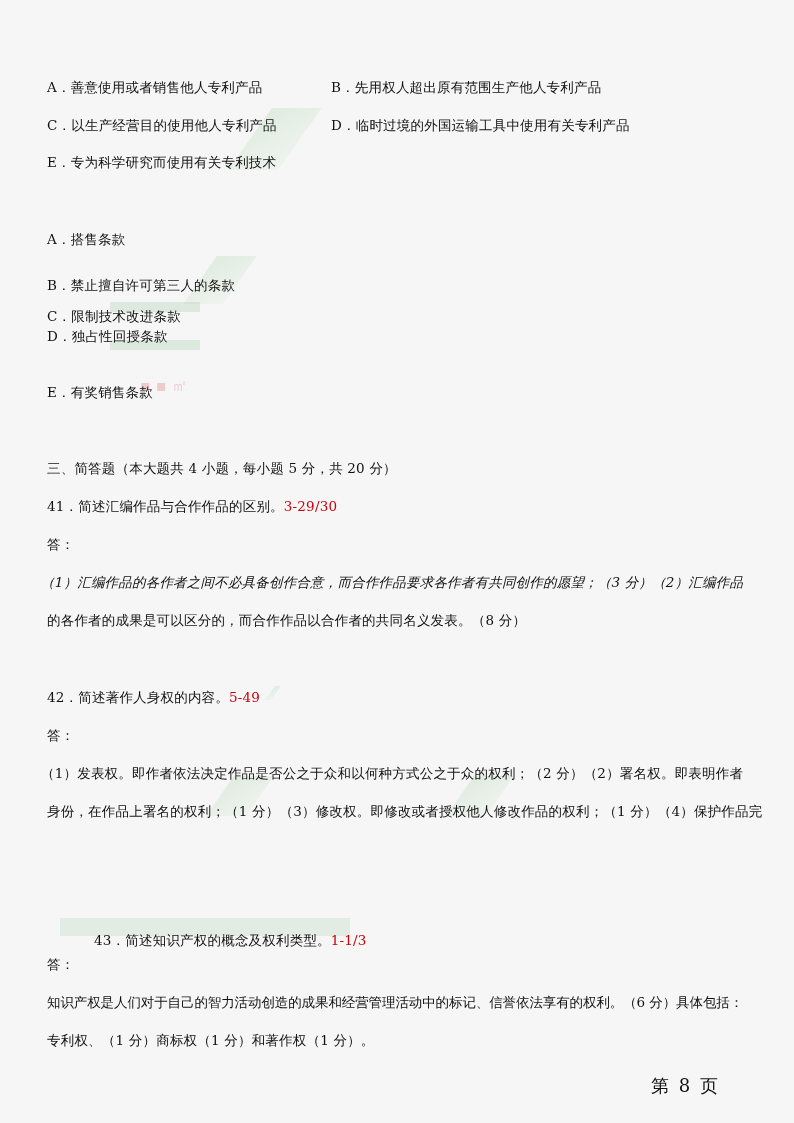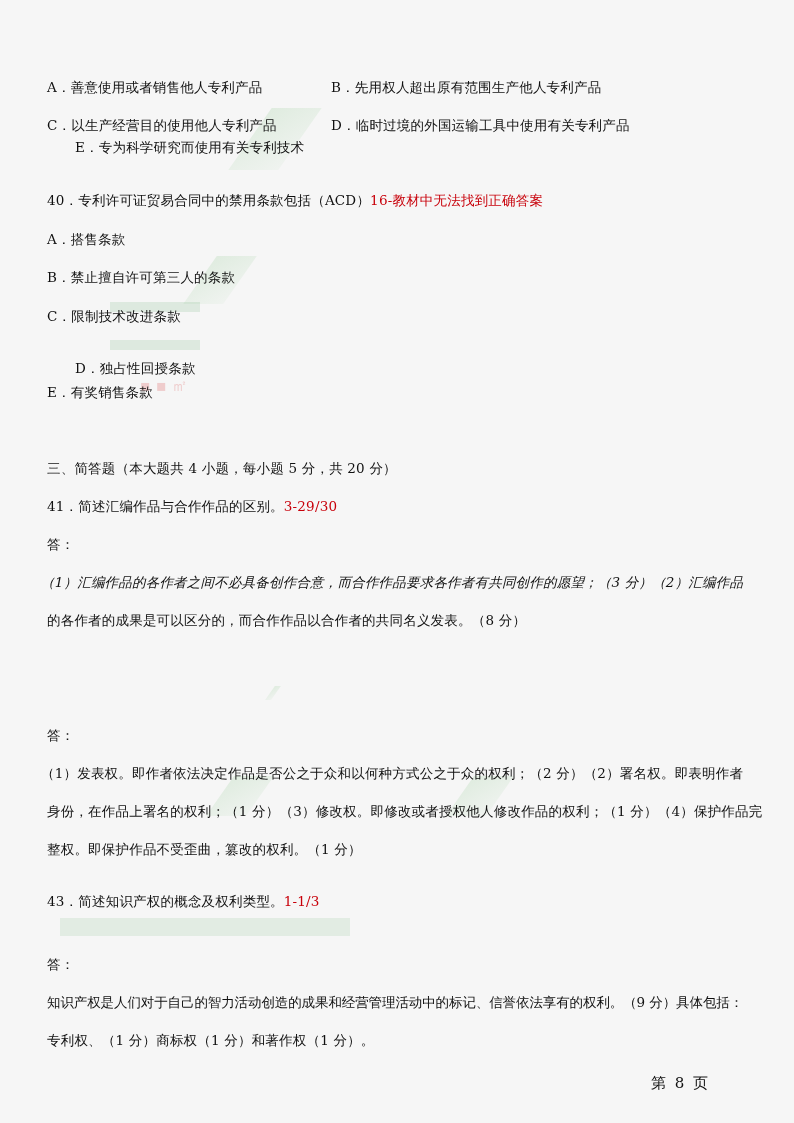--- a/index.html
+++ b/index.html
@@ -28,21 +28,21 @@
     white-space: nowrap;
     letter-spacing: 0.2px;
   }
   .col2 { left: 331px; }
   .red { color: #c8000a; }
   .answer-line { left: 41px; }
   .footer {
     position: absolute;
     left: 651px;
     top: 1074px;
-    font-size: 15px;
+    font-size: 18px;
     letter-spacing: 2px;
   }
   
   .wm {
     position: absolute;
     pointer-events: none;
   }
   .wm-leaf {
     background: linear-gradient(135deg, rgba(120,190,120,0.18), rgba(120,190,120,0.05));
     transform: skewX(-35deg);
@@ -67,46 +67,45 @@
   <div class="wm wm-red" style="left:140px;top:376px;">▪ ▪ ㎡</div>
   <div class="wm wm-leaf" style="left:270px;top:686px;width:6px;height:14px;"></div>
   <div class="wm wm-leaf" style="left:220px;top:776px;width:40px;height:40px;"></div>
   <div class="wm wm-leaf" style="left:460px;top:776px;width:40px;height:40px;"></div>
   <div class="wm wm-bar" style="left:60px;top:918px;width:290px;height:18px;opacity:0.8;"></div>
 
   <div class="line col2" style="top:78px;">B．先用权人超出原有范围生产他人专利产品</div>
   <div class="line" style="top:78px;">A．善意使用或者销售他人专利产品</div>
   <div class="line" style="top:116px;">C．以生产经营目的使用他人专利产品</div>
   <div class="line col2" style="top:116px;">D．临时过境的外国运输工具中使用有关专利产品</div>
-  <div class="line" style="top:138px;margin-left:28px;">E．专为科学研究而使用有关专利技术</div>
+  <div class="line" style="top:153px;">E．专为科学研究而使用有关专利技术</div>
 
-  <div class="line" style="top:191px;">
-    <span>40．专利许可证贸易合同中的禁用条款包括（ACD）</span><span class="red">16-教材中无法找到正确答案</span>
-  </div>
   <div class="line" style="top:230px;">A．搭售条款</div>
-  <div class="line" style="top:268px;">B．禁止擅自许可第三人的条款</div>
+  <div class="line" style="top:276px;">B．禁止擅自许可第三人的条款</div>
   <div class="line" style="top:307px;text-align:right;">C．限制技术改进条款</div>
-  <div class="line" style="top:359px;margin-left:28px;">D．独占性回授条款</div>
+  <div class="line" style="top:327px;">D．独占性回授条款</div>
   <div class="line" style="top:383px;">E．有奖销售条款</div>
 
   <div class="line" style="top:459px;">三、简答题（本大题共 4 小题，每小题 5 分，共 20 分）</div>
 
   <div class="line" style="top:497px;">
     <span>41．简述汇编作品与合作作品的区别。</span><span class="red">3-29/30</span>
   </div>
   <div class="line" style="top:535px;">答：</div>
   <div class="line answer-line" style="top:573px;font-style:italic;">（1）汇编作品的各作者之间不必具备创作合意，而合作作品要求各作者有共同创作的愿望；（3 分）（2）汇编作品</div>
   <div class="line" style="top:611px;">的各作者的成果是可以区分的，而合作作品以合作者的共同名义发表。（8 分）</div>
 
+  <div class="line" style="top:688px;">
+    <span>42．简述著作人身权的内容。</span><span class="red">5-49</span>
+  </div>
   <div class="line" style="top:726px;">答：</div>
   <div class="line answer-line" style="top:764px;">（1）发表权。即作者依法决定作品是否公之于众和以何种方式公之于众的权利；（2 分）（2）署名权。即表明作者</div>
   <div class="line" style="top:802px;">身份，在作品上署名的权利；（1 分）（3）修改权。即修改或者授权他人修改作品的权利；（1 分）（4）保护作品完</div>
-  <div class="line" style="top:840px;">整权。即保护作品不受歪曲，篡改的权利。（1 分）</div>
 
-  <div class="line" style="top:892px;">
+  <div class="line" style="top:931px;margin-left:47px;">
     <span>43．简述知识产权的概念及权利类型。</span><span class="red">1-1/3</span>
   </div>
   <div class="line" style="top:955px;">答：</div>
-  <div class="line" style="top:993px;letter-spacing:-0.1px;">知识产权是人们对于自己的智力活动创造的成果和经营管理活动中的标记、信誉依法享有的权利。（9 分）具体包括：</div>
+  <div class="line" style="top:993px;letter-spacing:-0.1px;">知识产权是人们对于自己的智力活动创造的成果和经营管理活动中的标记、信誉依法享有的权利。（6 分）具体包括：</div>
   <div class="line" style="top:1031px;">专利权、（1 分）商标权（1 分）和著作权（1 分）。</div>
 
   <div class="footer">第 8 页</div>
 </div>
 
 </body></html>

